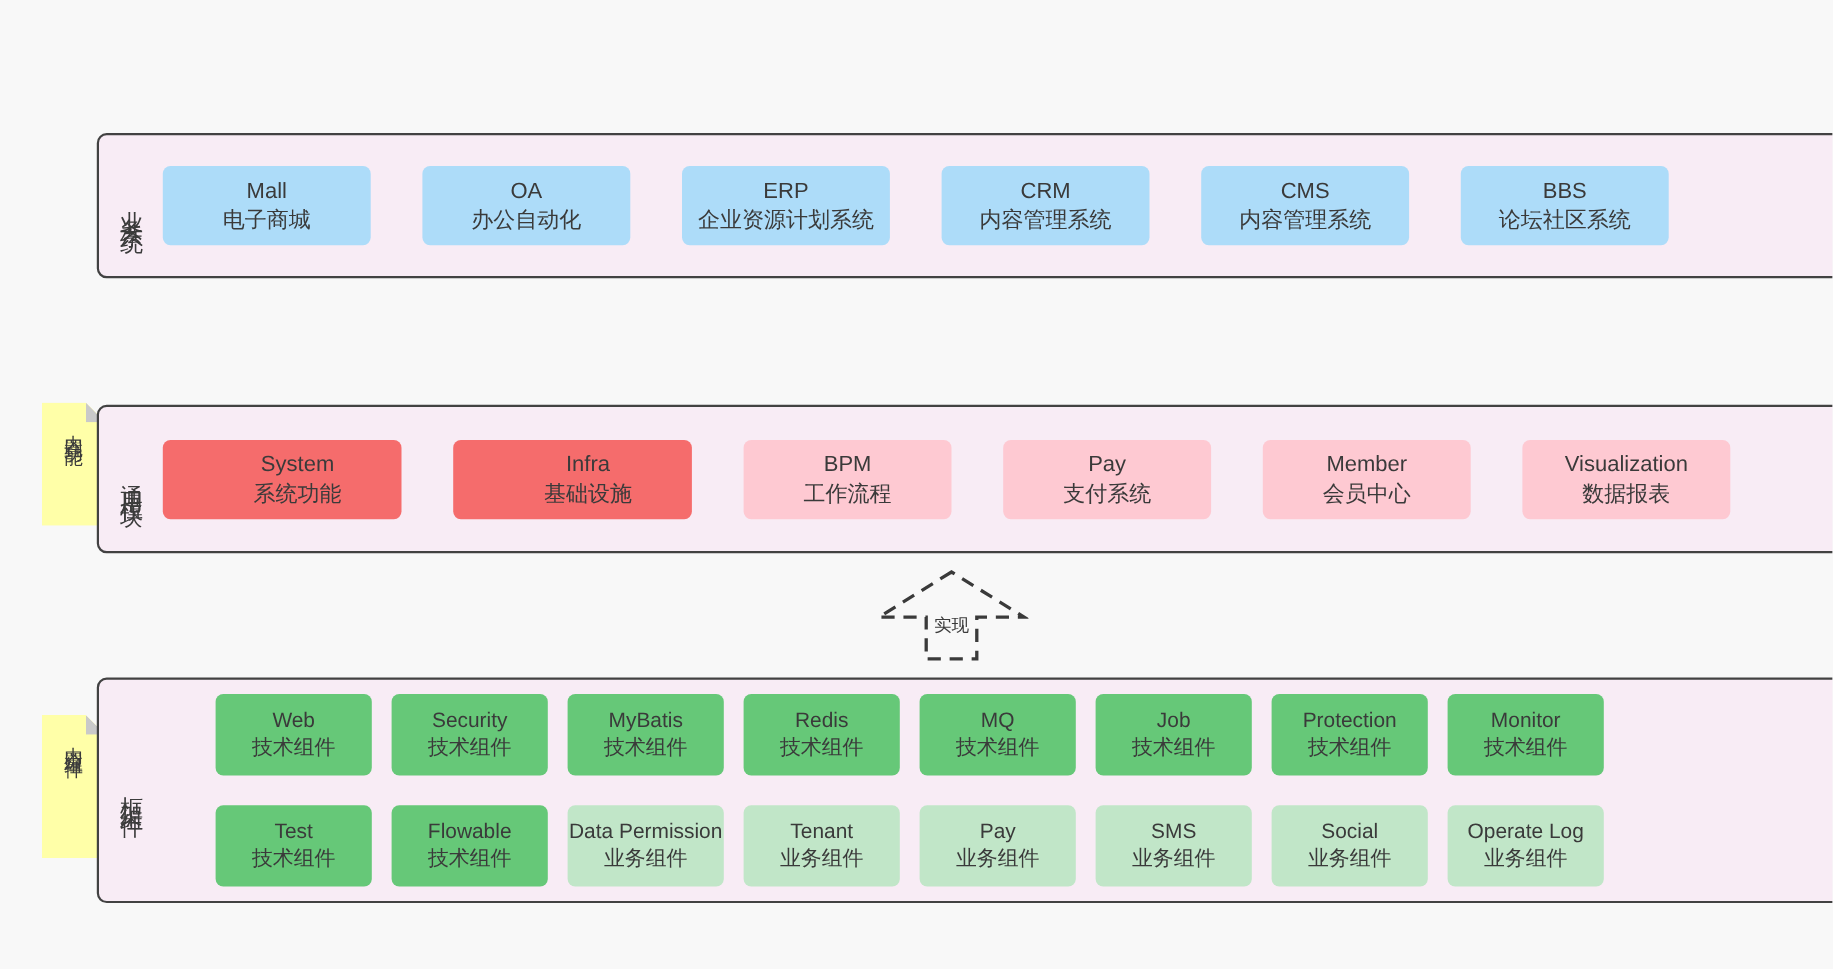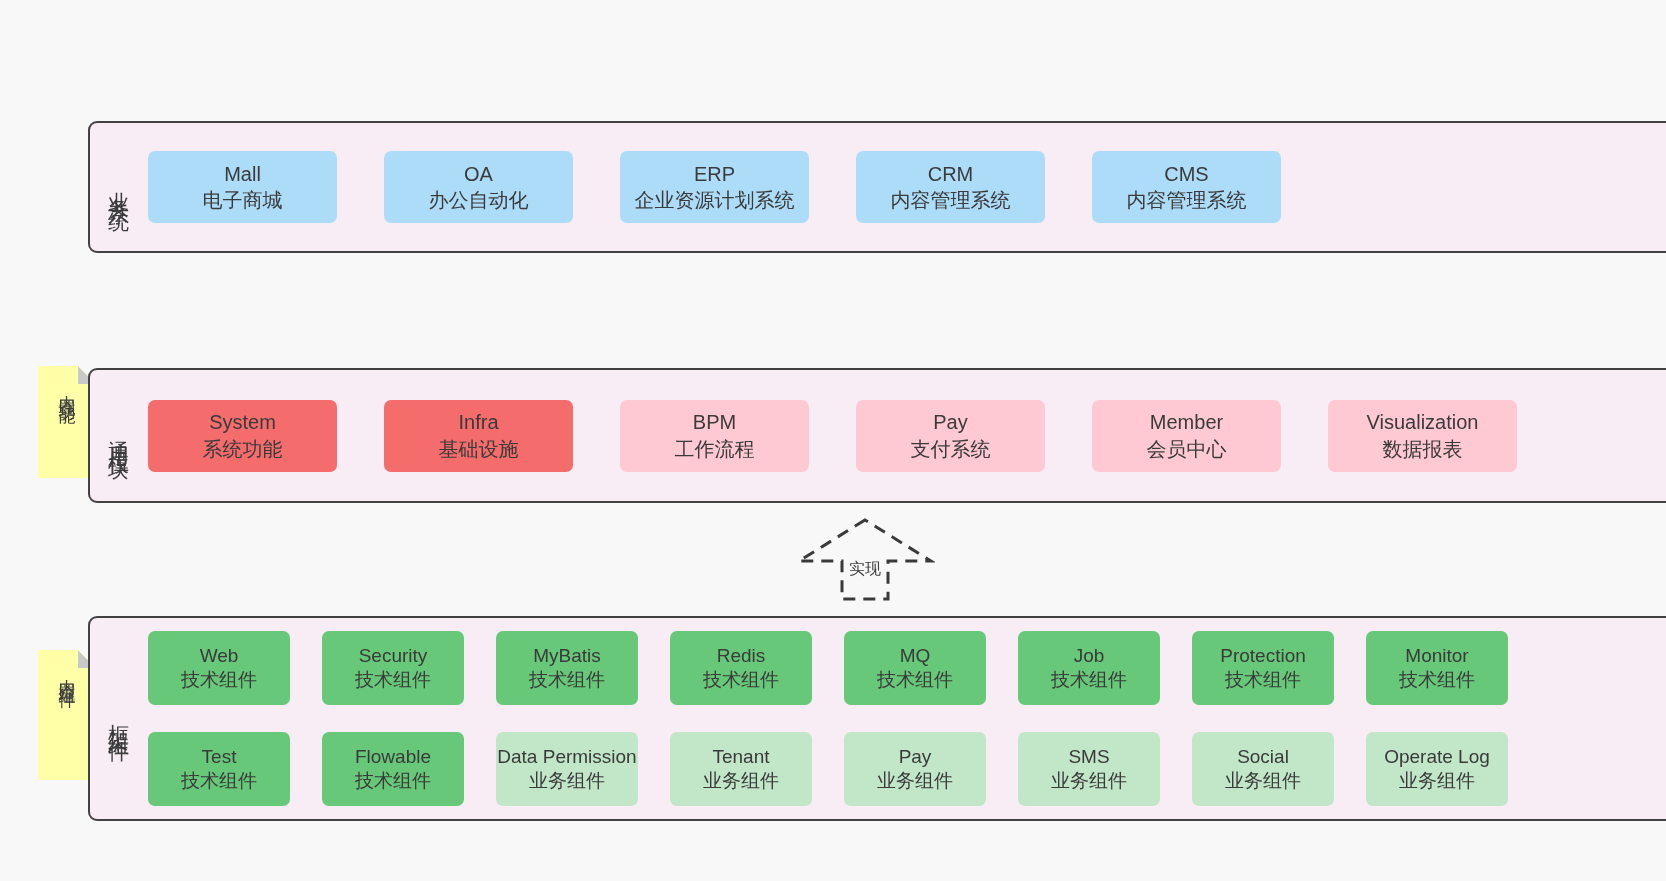--- a/index.html
+++ b/index.html
@@ -13,31 +13,31 @@
   .panel{
     position:absolute;left:88px;width:1621px;box-sizing:border-box;
     background:#f8ecf5;border:2px solid #424242;border-radius:9px;
     display:flex;align-items:center;z-index:2;
   }
   .gutter{width:58px;display:flex;align-items:center;justify-content:center;flex:none;}
   .vtext{writing-mode:vertical-rl;text-orientation:upright;}
   .vlabel{font-size:21px;letter-spacing:6px;line-height:1;color:#3b3b3b;}
   .boxes{display:flex;gap:47px;align-items:center;}
   .rows{display:flex;flex-direction:column;gap:27px;}
-  .rows .boxes{gap:32px;}
+  .rows .boxes{gap:18px;margin-left:48px;}
   
   .box{
     width:189px;height:72px;border-radius:7px;flex:none;
     display:flex;flex-direction:column;align-items:center;justify-content:center;
     text-align:center;font-size:20px;line-height:1.32;color:#3a3a3a;
   }
   .box.sm{width:142px;height:74px;font-size:19px;line-height:1.27;}
   .box .t,.box .s{display:block;}
   .blue{background:#addcf9;}
-  .red{background:#f56c6c;}
+  .red{background:#f56c6c;padding-left:28px;}
   .pink{background:#fec9d2;}
   .green{background:#66c878;}
   .green-light{background:#c1e6c8;text-align:center;}
   
   .sticky{
     position:absolute;left:38px;width:58px;background:#ffffa8;z-index:1;
     clip-path:polygon(0 0,calc(100% - 18px) 0,100% 18px,100% 100%,0 100%);
     display:flex;justify-content:center;
   }
   .sticky-fold{
@@ -77,20 +77,24 @@
         <span class="s">企业资源计划系统</span>
       </div>
       <div class="box blue">
         <span class="t">CRM</span>
         <span class="s">内容管理系统</span>
       </div>
       <div class="box blue">
         <span class="t">CMS</span>
         <span class="s">内容管理系统</span>
       </div>
+      <div class="box blue">
+        <span class="t">BBS</span>
+        <span class="s">论坛社区系统</span>
+      </div>
     </div>
   </div>
 
 
   <div class="sticky" style="top:366px;height:112px;">
     <div class="sticky-fold"></div>
     <span class="vtext sticky-text">内置功能</span>
   </div>
   <div class="panel" style="top:368px;height:135px;">
     <div class="gutter">

